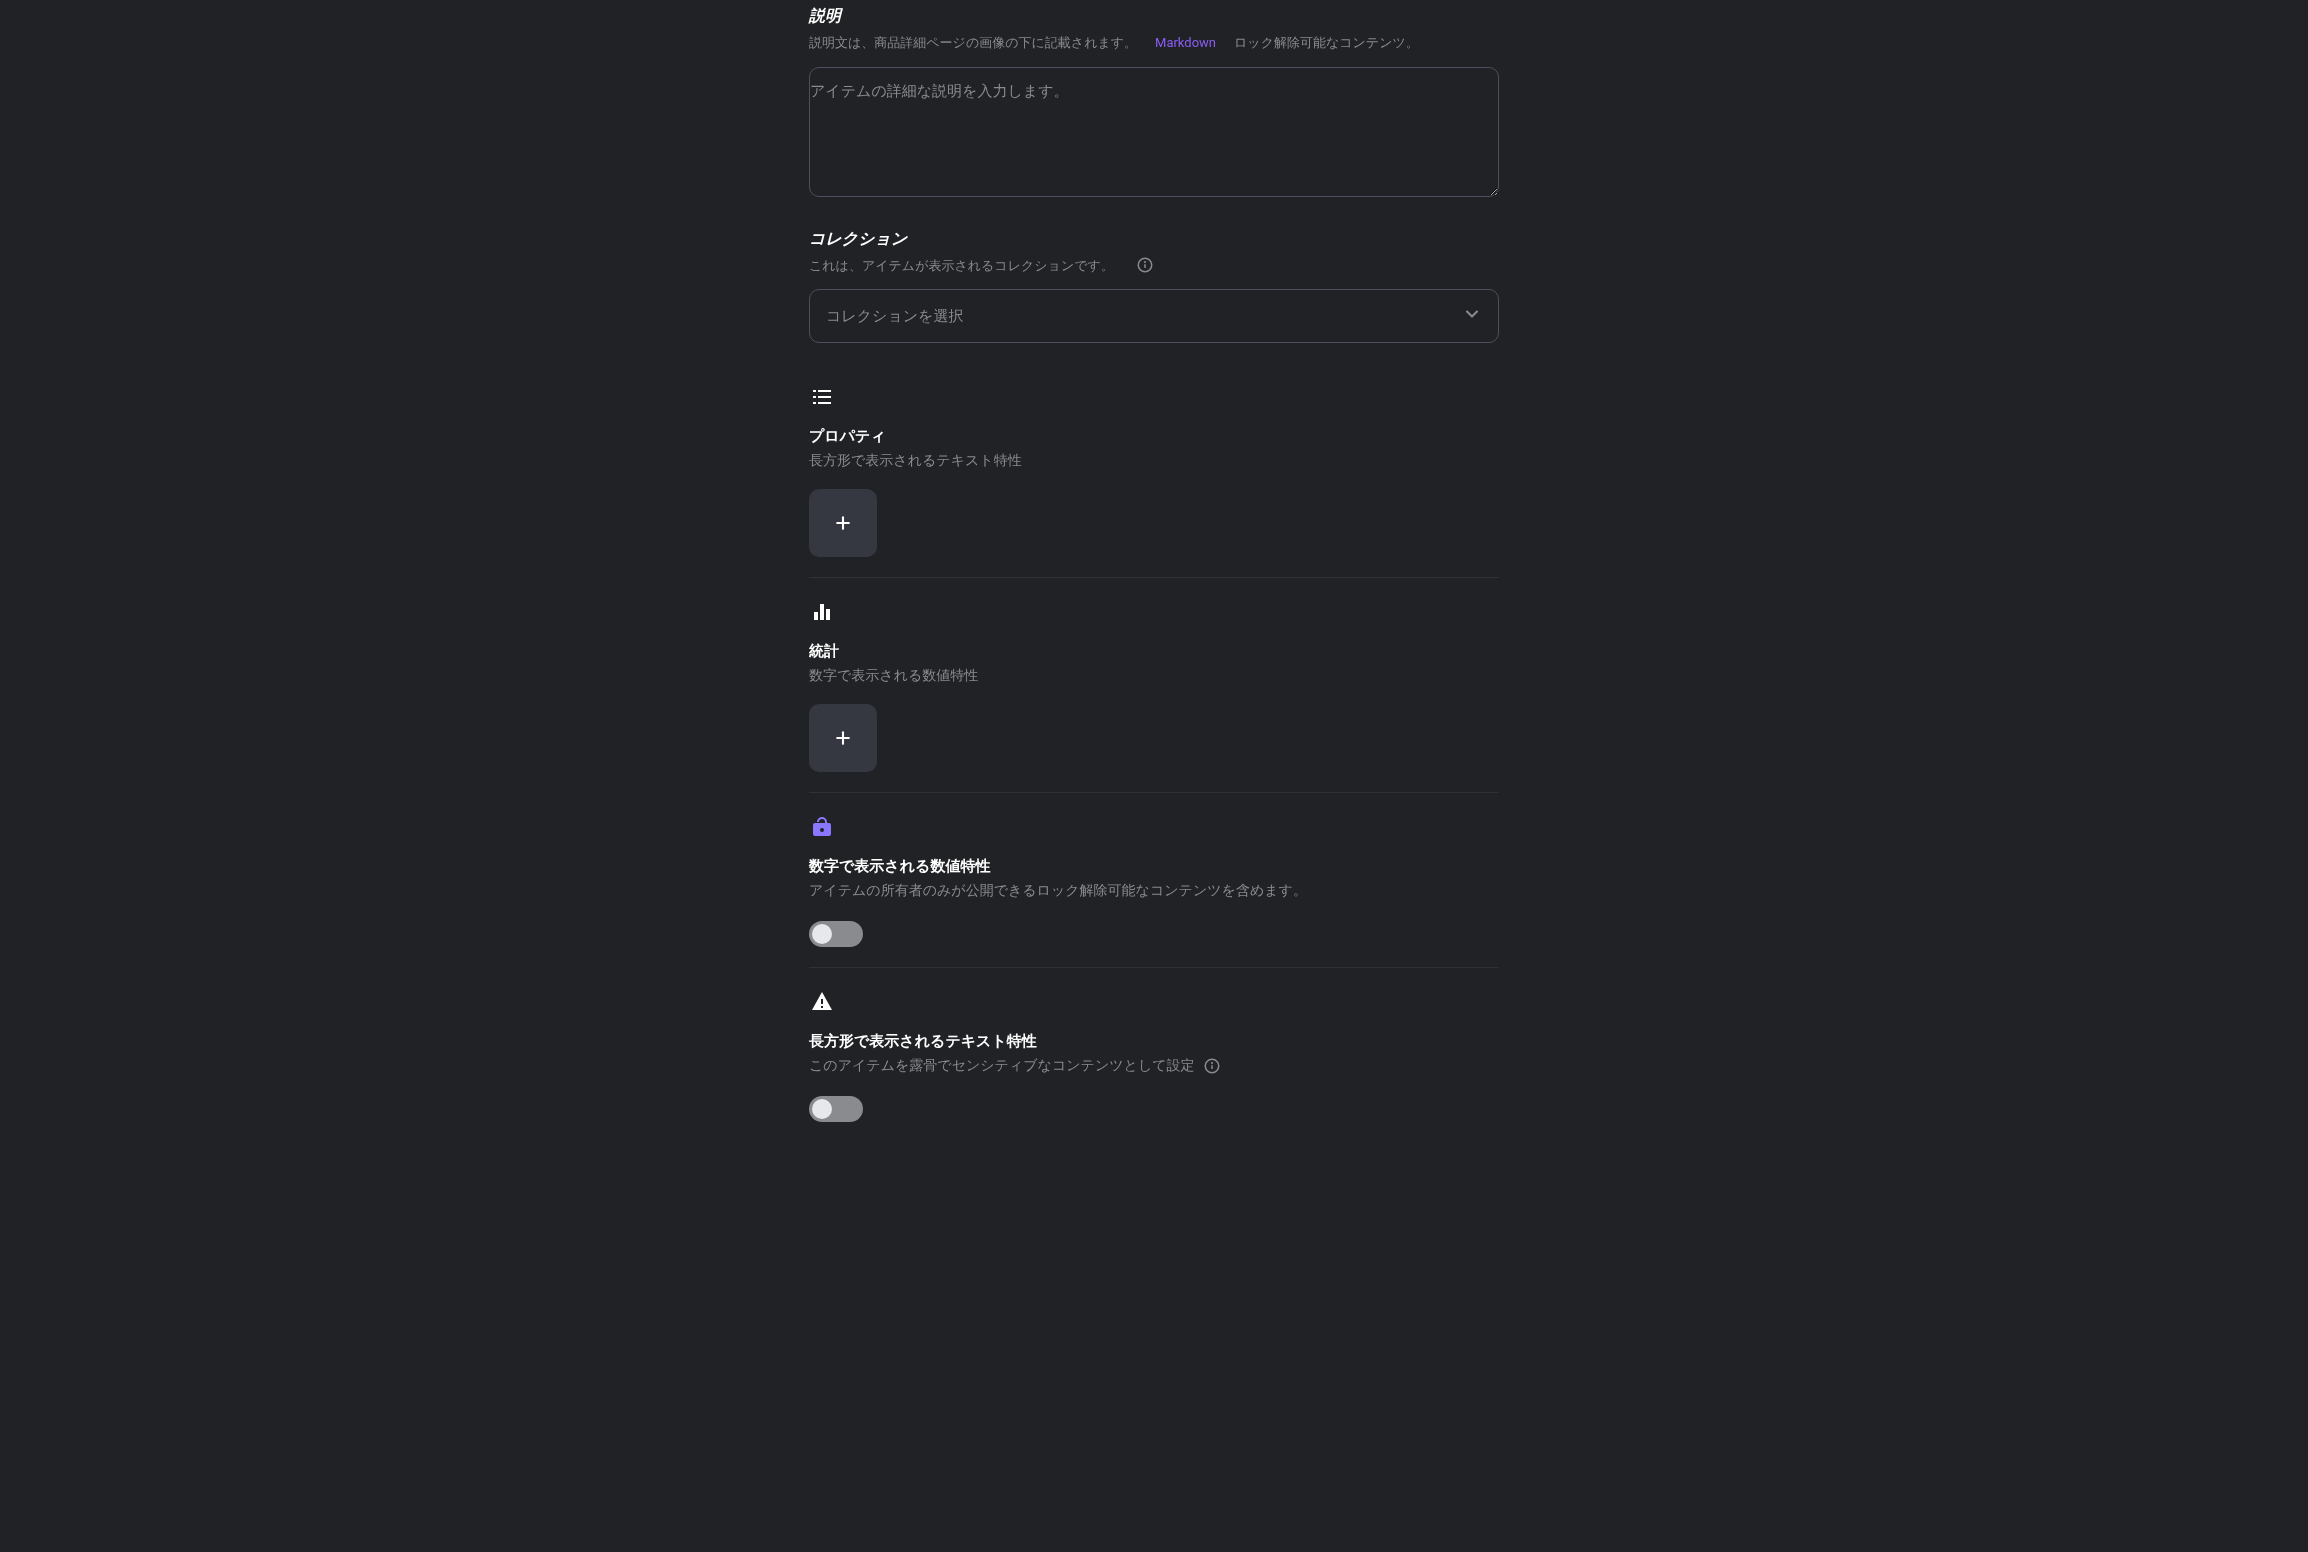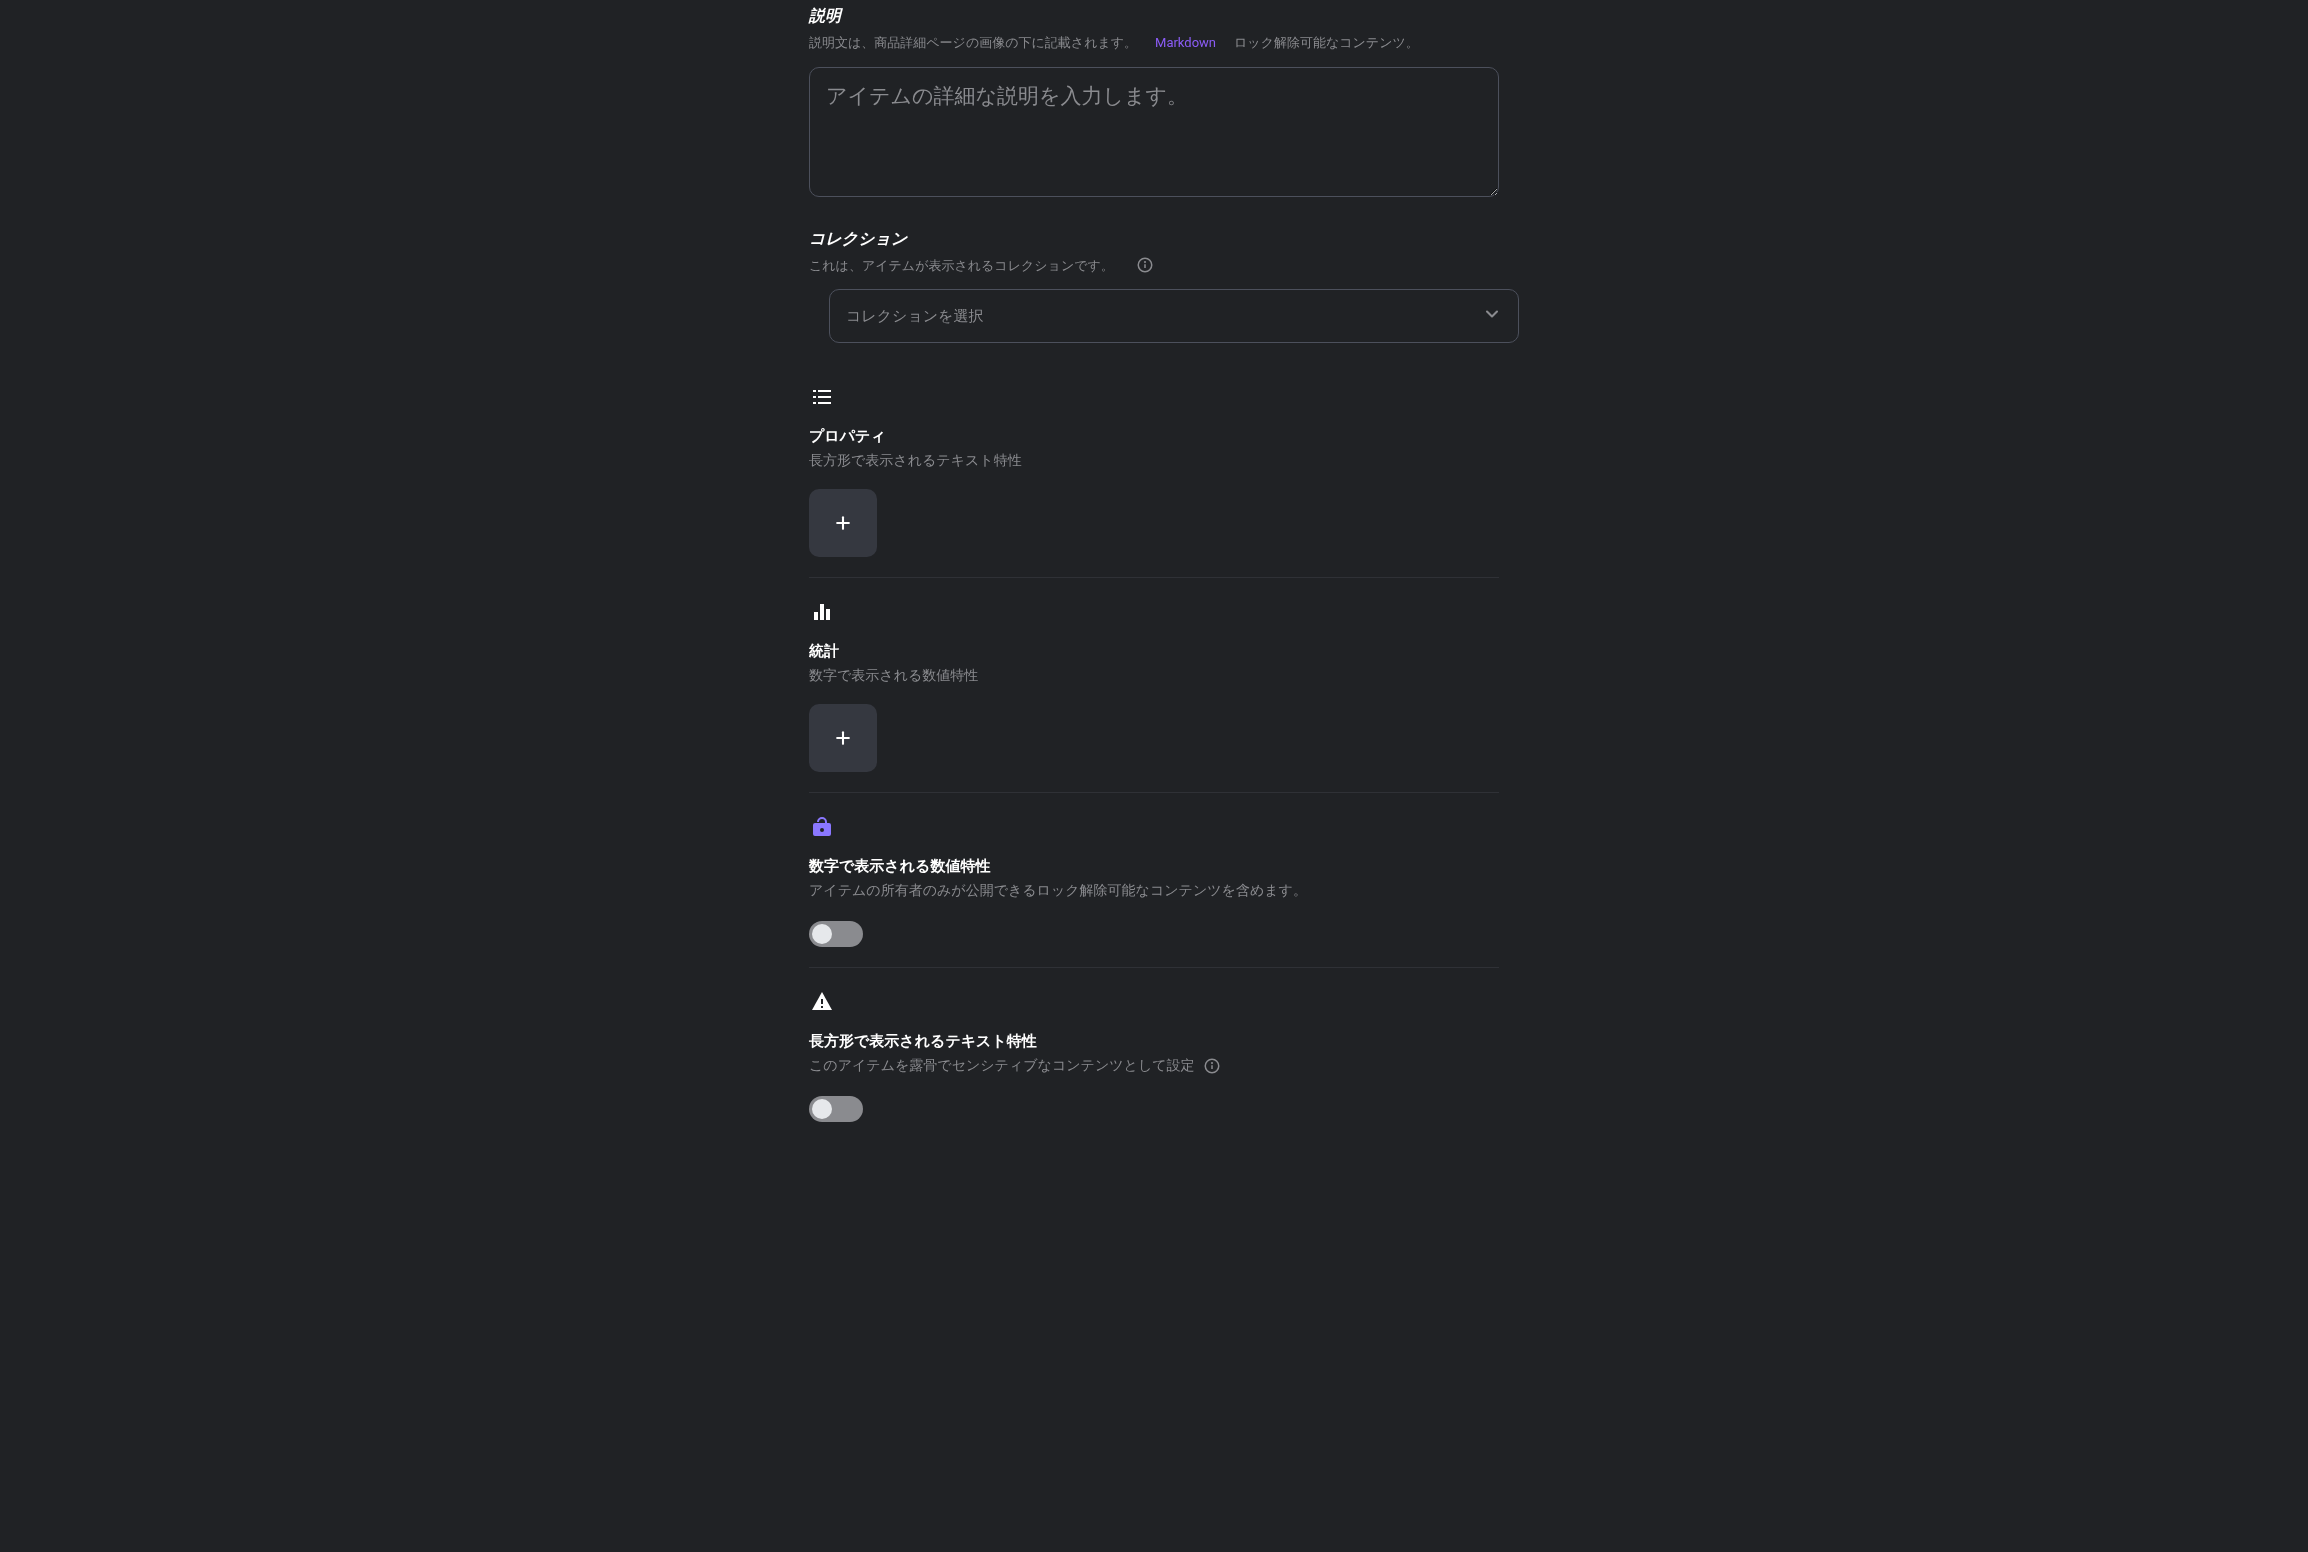--- a/index.html
+++ b/index.html
@@ -45,39 +45,38 @@
       justify-content: center;
       margin-left: 4px;
     }
     .info-icon svg { width: 18px; height: 18px; }
     textarea {
       width: 100%;
       min-height: 130px;
       background: transparent;
       border: 1.5px solid #4c505c;
       border-radius: 10px;
-      padding: 14px 16px;
-      color: #ffffff;
-      font-size: 21px;
+      padding: 14px 0;
+      color: #ffffff;
+      font-size: 15px;
       font-family: inherit;
       resize: vertical;
       outline: none;
     }
     textarea::placeholder { color: #8a8b8f; }
     .select-wrap {
       width: 100%;
       background: transparent;
       border: 1.5px solid #4c505c;
       border-radius: 10px;
       padding: 14px 16px;
       display: flex;
       align-items: center;
       justify-content: space-between;
       cursor: pointer;
-      margin-left: 20px;
     }
     .select-placeholder {
       color: #8a8b8f;
       font-size: 15px;
     }
     .chevron-icon svg { width: 20px; height: 20px; }
     .trait-list {
       display: flex;
       flex-direction: column;
     }

